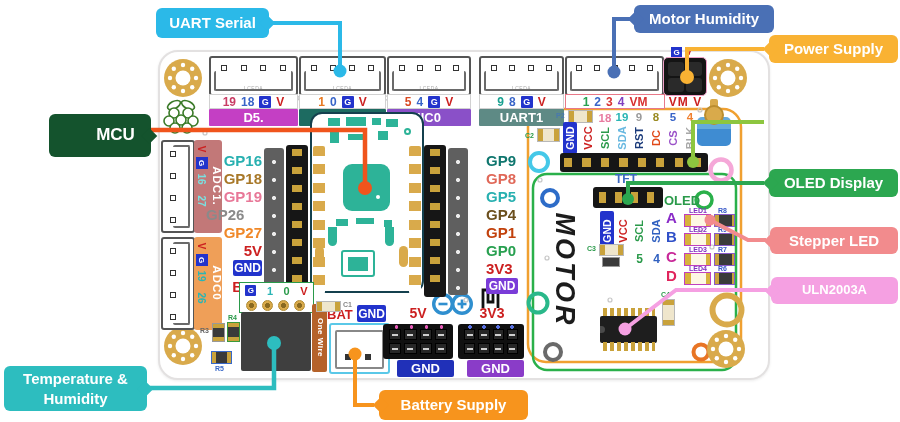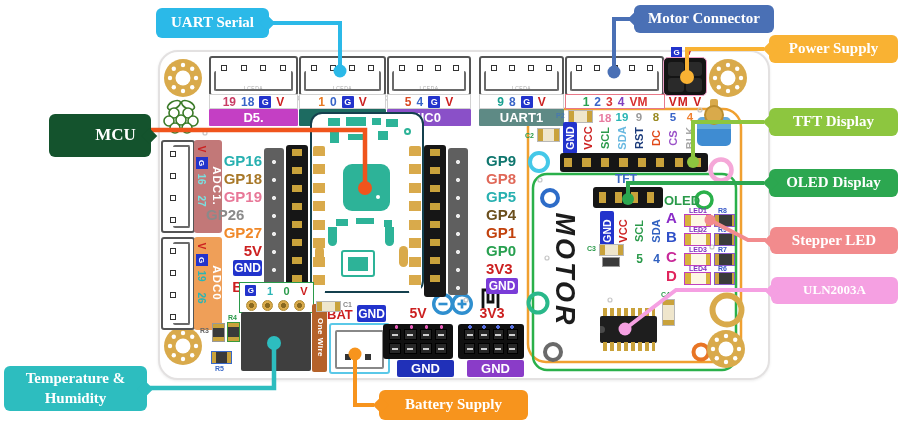--- a/index.html
+++ b/index.html
@@ -2,21 +2,21 @@
 <html><head>
 <meta charset="utf-8">
 <style>
   html,body{margin:0;padding:0;background:#fff;font-family:"Liberation Sans",sans-serif;}
   #stage{position:relative;width:900px;height:422px;overflow:hidden;background:#fff;}
   .a{position:absolute;box-sizing:border-box;}
   svg.layer{position:absolute;left:0;top:0;pointer-events:none;}
   
   .board{left:158px;top:50px;width:612px;height:330px;background:#fff;border:2px solid #e3e1e1;border-radius:20px;box-shadow:0 1px 3px rgba(0,0,0,.08);}
   
-  .co{border-radius:6px;color:#fff;font-weight:bold;display:flex;align-items:center;justify-content:center;text-align:center;z-index:40;line-height:1.3;font-family:Liberation Serif, serif;}
+  .co{border-radius:6px;color:#fff;font-weight:bold;display:flex;align-items:center;justify-content:center;text-align:center;z-index:40;line-height:1.3;}
   .tip{position:absolute;width:11px;height:11px;background:inherit;top:50%;transform:translateY(-50%) rotate(45deg);}
   .tip.r{right:-4px;} .tip.l{left:-4px;}
   
   .jst{background:#fff;border:2px solid #555;border-radius:3px;}
   .jst:after{content:"";position:absolute;left:3px;right:3px;top:13px;bottom:3px;border:2px solid #6a6a6a;border-top:none;border-radius:2px;}
   .jstv:after{top:3px;left:10px;border:2px solid #6a6a6a;border-left:none;}
   .pins{display:flex;justify-content:space-between;padding:7px 10px 0;}
   .pinsv{display:flex;flex-direction:column;justify-content:space-between;padding:9px 0 9px 7px;height:72px;width:8px;}
   .pin{width:6px;height:6px;border:1.5px solid #333;background:#fff;box-sizing:border-box;}
   .brand{position:absolute;bottom:3px;left:0;width:100%;text-align:center;font-size:5px;color:#aaa;letter-spacing:.5px;}
@@ -464,30 +464,26 @@
     <polyline points="374,405 355,405 355,355" fill="none" stroke-width="4" stroke="#f7941d"></polyline>
     <circle cx="355" cy="354" r="6.5" fill="#f7941d"></circle>
   </svg>
 
   <div class="a co" style="left: 156px; top: 8px; width: 113px; height: 30px; font-size: 15px; background-color: rgb(43, 185, 232);">
     <span class="tip r"></span>
       <span>UART Serial</span>
   </div>
   <div class="a co" style="left: 634px; top: 5px; width: 140px; height: 28px; font-size: 15px; background-color: rgb(74, 112, 181);">
     <span class="tip l"></span>
-      <span>Motor Connector</span>
+      <span>Motor Humidity</span>
   </div>
   <div class="a co" style="left: 769px; top: 35px; width: 129px; height: 28px; font-size: 15px; background-color: rgb(249, 178, 51);">
     <span class="tip l"></span>
       <span>Power Supply</span>
   </div>
-  <div class="a co" style="left: 769px; top: 108px; width: 129px; height: 28px; font-size: 15px; background-color: rgb(141, 198, 63);">
-    <span class="tip l"></span>
-      <span>TFT Display</span>
-  </div>
   <div class="a co" style="left: 769px; top: 169px; width: 129px; height: 28px; font-size: 15px; background-color: rgb(44, 167, 80);">
     <span class="tip l"></span>
       <span>OLED Display</span>
   </div>
   <div class="a co" style="left: 770px; top: 227px; width: 128px; height: 27px; font-size: 15px; background-color: rgb(242, 139, 141);">
     <span class="tip l"></span>
       <span>Stepper LED</span>
   </div>
   <div class="a co" style="left: 771px; top: 277px; width: 127px; height: 27px; font-size: 13px; background-color: rgb(245, 160, 226);">
     <span class="tip l"></span>

